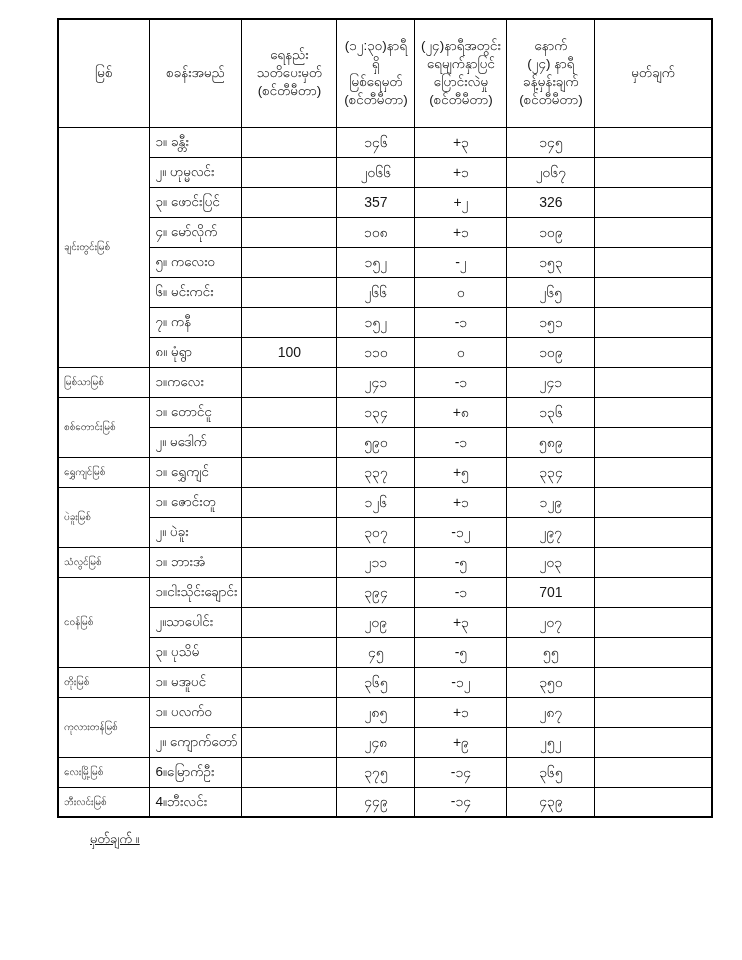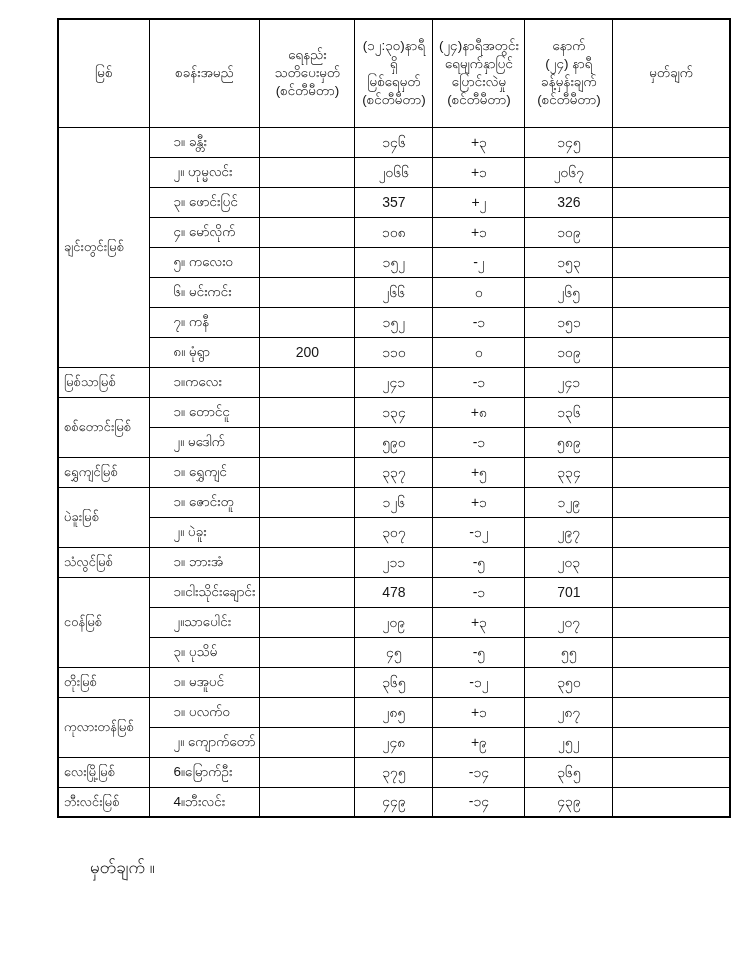--- a/index.html
+++ b/index.html
@@ -24,33 +24,33 @@
   }
   .river-table thead tr{height:108px;}
   .river-table tbody tr{height:30px;}
   .river-table th{
     font-weight:normal;
     text-align:center;vertical-align:middle;
     white-space:pre-line;
   }
   td.river-cell{
     text-align:left;vertical-align:middle;
-    font-size:13px;padding-left:5px;
+    font-size:10px;padding-left:5px;
   }
   td.station-cell{
-    text-align:left;vertical-align:middle;padding-left:24px;
+    text-align:left;vertical-align:middle;padding-left:6px;
     white-space:nowrap;
   }
   td.num-cell{
     text-align:center;vertical-align:middle;
     font-size:14px;
   }
   .footer-note{
-    position:absolute;left:90px;top:856px;width:620px;
-    font-size:17px;display:flex;gap:22px;white-space:nowrap;
+    position:absolute;left:90px;top:830px;width:620px;
+    font-size:13px;display:flex;gap:22px;white-space:nowrap;text-decoration:underline;
   }
 </style>
 </head>
 <body>
 
 <div class="page">
 
   <table class="river-table">
     <colgroup>
       <col style="width:91px">
@@ -135,21 +135,21 @@
         <tr>
           <td class="station-cell">၇။ ကနီ</td>
           <td class="num-cell"></td>
           <td class="num-cell">၁၅၂</td>
           <td class="num-cell">-၁</td>
           <td class="num-cell">၁၅၁</td>
           <td class="num-cell"></td>
         </tr>
         <tr>
           <td class="station-cell">၈။ မုံရွာ</td>
-          <td class="num-cell">200</td>
+          <td class="num-cell">100</td>
           <td class="num-cell">၁၁၀</td>
           <td class="num-cell">၀</td>
           <td class="num-cell">၁၀၉</td>
           <td class="num-cell"></td>
         </tr>
         <tr>
           <td class="river-cell" rowspan="1">မြစ်သာမြစ်</td>
           <td class="station-cell">၁။ကလေး</td>
           <td class="num-cell"></td>
           <td class="num-cell">၂၄၁</td>
@@ -206,21 +206,21 @@
           <td class="num-cell"></td>
           <td class="num-cell">၂၁၁</td>
           <td class="num-cell">-၅</td>
           <td class="num-cell">၂၀၃</td>
           <td class="num-cell"></td>
         </tr>
         <tr>
           <td class="river-cell" rowspan="3">ငဝန်မြစ်</td>
           <td class="station-cell">၁။ငါးသိုင်းချောင်း</td>
           <td class="num-cell"></td>
-          <td class="num-cell">478</td>
+          <td class="num-cell">၃၉၄</td>
           <td class="num-cell">-၁</td>
           <td class="num-cell">701</td>
           <td class="num-cell"></td>
         </tr>
         <tr>
           <td class="station-cell">၂။သာပေါင်း</td>
           <td class="num-cell"></td>
           <td class="num-cell">၂၀၉</td>
           <td class="num-cell">+၃</td>
           <td class="num-cell">၂၀၇</td>

